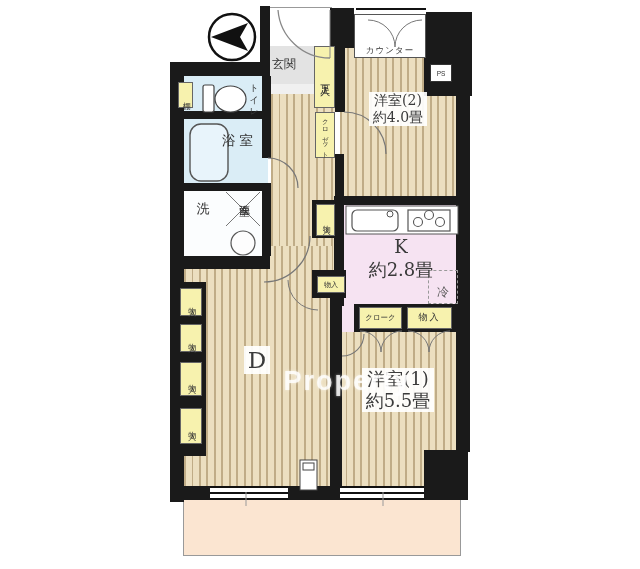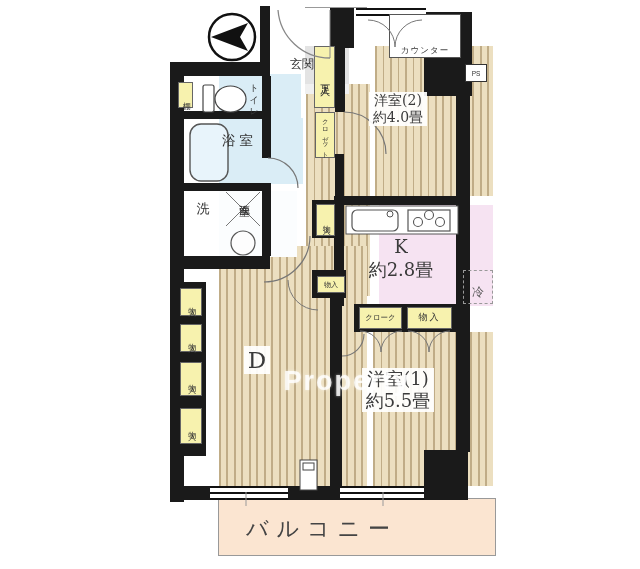--- a/index.html
+++ b/index.html
@@ -1,19 +1,19 @@
 <!DOCTYPE html>
 <html><head>
 <meta charset="utf-8">
 <style>
   html,body{margin:0;padding:0;background:#fff;}
   #plan{position:relative;width:640px;height:569px;background:#fff;overflow:hidden;
         font-family:"Liberation Sans",sans-serif;color:#333;}
   #plan *{box-sizing:border-box;}
-  .abs{position:absolute;margin-left:35px;}
+  .abs{position:absolute;}
   .wall{position:absolute;background:#1a1a1a;z-index:2;}
   .floor{position:absolute;z-index:1;}
   .wood{background-color:#ecdfc0;
         background-image:repeating-linear-gradient(90deg,rgba(148,122,78,.5) 0 1.6px,transparent 1.6px 7.5px);}
   .kitchen{background:#f6e3f2;}
   .wet{background:#daedf6;}
   .ybox{position:absolute;background:#f7f2ae;border:1px solid #666;z-index:3;
         display:flex;align-items:center;justify-content:center;color:#333;line-height:1.05;}
   .vt{writing-mode:vertical-rl;text-orientation:upright;letter-spacing:1px;}
   .window{position:absolute;z-index:3;border-top:2.5px solid #111;border-bottom:2.5px solid #111;
@@ -126,24 +126,22 @@
     <span>約4.0畳</span></span></div>
   <div class="rlabel" style="left:344px;top:236px;width:114px;font-size:18px;line-height:1.25;">
     <span>K</span><br>
     <span>約2.8畳</span></div>
   <div class="rlabel" style="left:338px;top:368px;width:120px;font-size:18px;">
     <span class="chip"><span>洋室(1)</span><br>
     <span>約5.5畳</span></span></div>
   <div class="rlabel" style="left:190px;top:346px;width:134px;">
     <span class="chip"><span style="font-size:23px;">D</span><br>
     </span></div>
-  <div class="rlabel" style="left:183px;top:514px;width:278px;font-size:22px;letter-spacing:8px;color:#444;">
-    <span>バルコニー</span></div>
 
-  <div class="small" style="left:272px;top:56px;width:42px;text-align:right;font-size:12px;z-index:3;">
+  <div class="small" style="left:272px;top:56px;width:42px;text-align:left;font-size:12px;z-index:3;">
     <span>玄関</span></div>
   <div class="small" style="left:222px;top:132px;width:46px;font-size:13.5px;letter-spacing:4px;">
     <span>浴室</span></div>
   <div class="small" style="left:186px;top:200px;width:34px;text-align:center;font-size:13px;">
     <span>洗</span></div>
   <div class="small vt" style="left:238px;top:196px;height:56px;font-size:10.5px;">
     <span>洗面室</span></div>
   <div class="small vt" style="left:247px;top:78px;height:38px;font-size:9px;">
     <span>トイレ</span></div>
 

